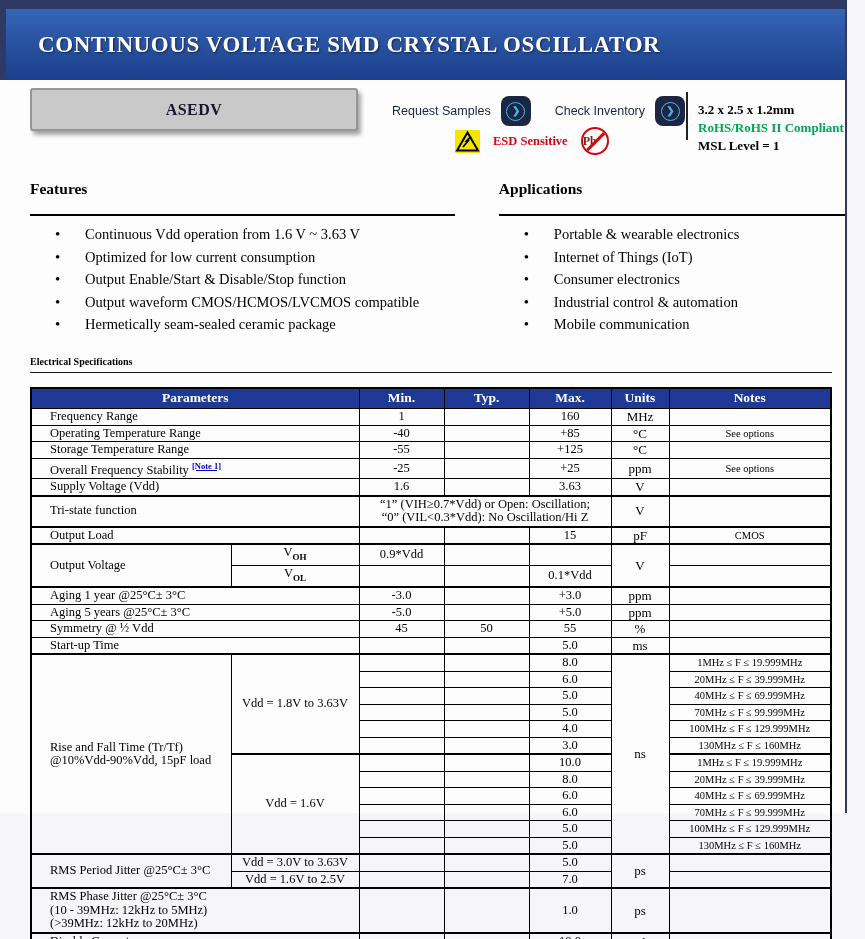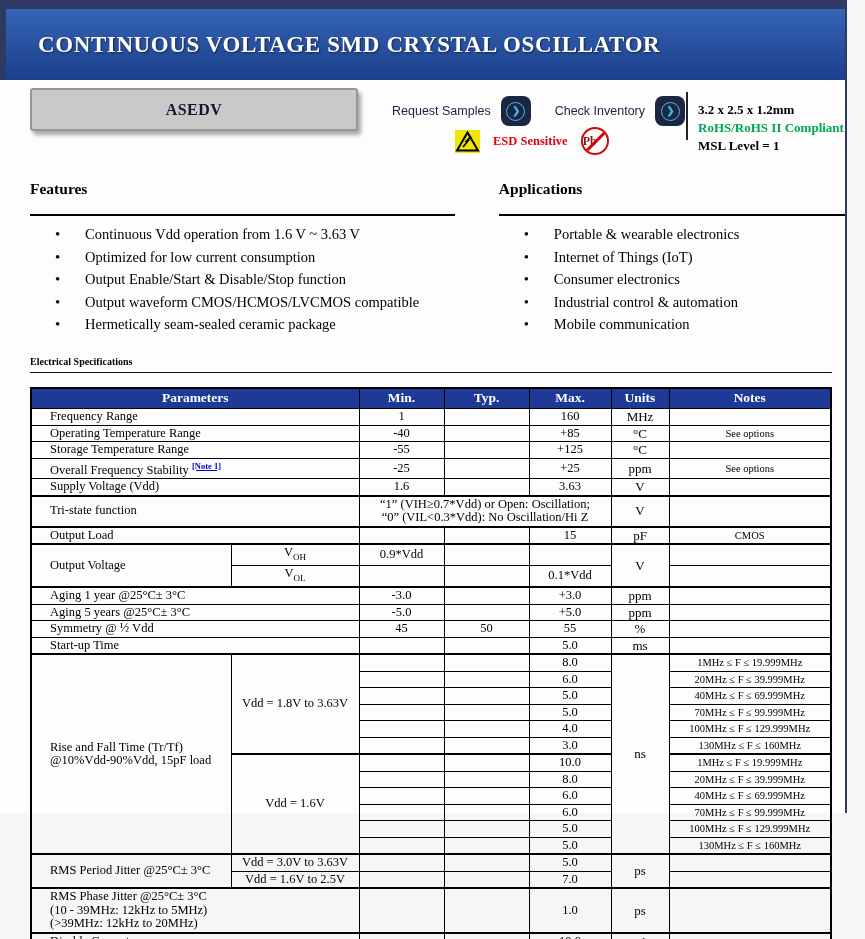--- a/index.html
+++ b/index.html
@@ -106,21 +106,21 @@
   table.specs td {
     border:1px solid #000; font-size:12.5px; text-align:center;
     line-height:13.5px; padding:1px 2px; white-space:pre-line; height:15px;
     overflow:hidden;
   }
   table.specs td.p { text-align:left; padding-left:18px; }
   table.specs td.c { text-align:center; }
   table.specs td.n { font-size:10.5px; }
   table.specs td.u { font-size:13px; }
   table.specs tr.gt td { border-top:2px solid #000; }
-  table.specs sub { font-size:9px; }
+  table.specs sub { font-size:9px;font-weight:bold; }
   sup.noteref {
     color:#0000cc; font-size:8.5px; font-weight:bold; text-decoration:underline;
     letter-spacing:0;
   }
 </style>
 </head>
 <body>
 
 <div class="page">
 

